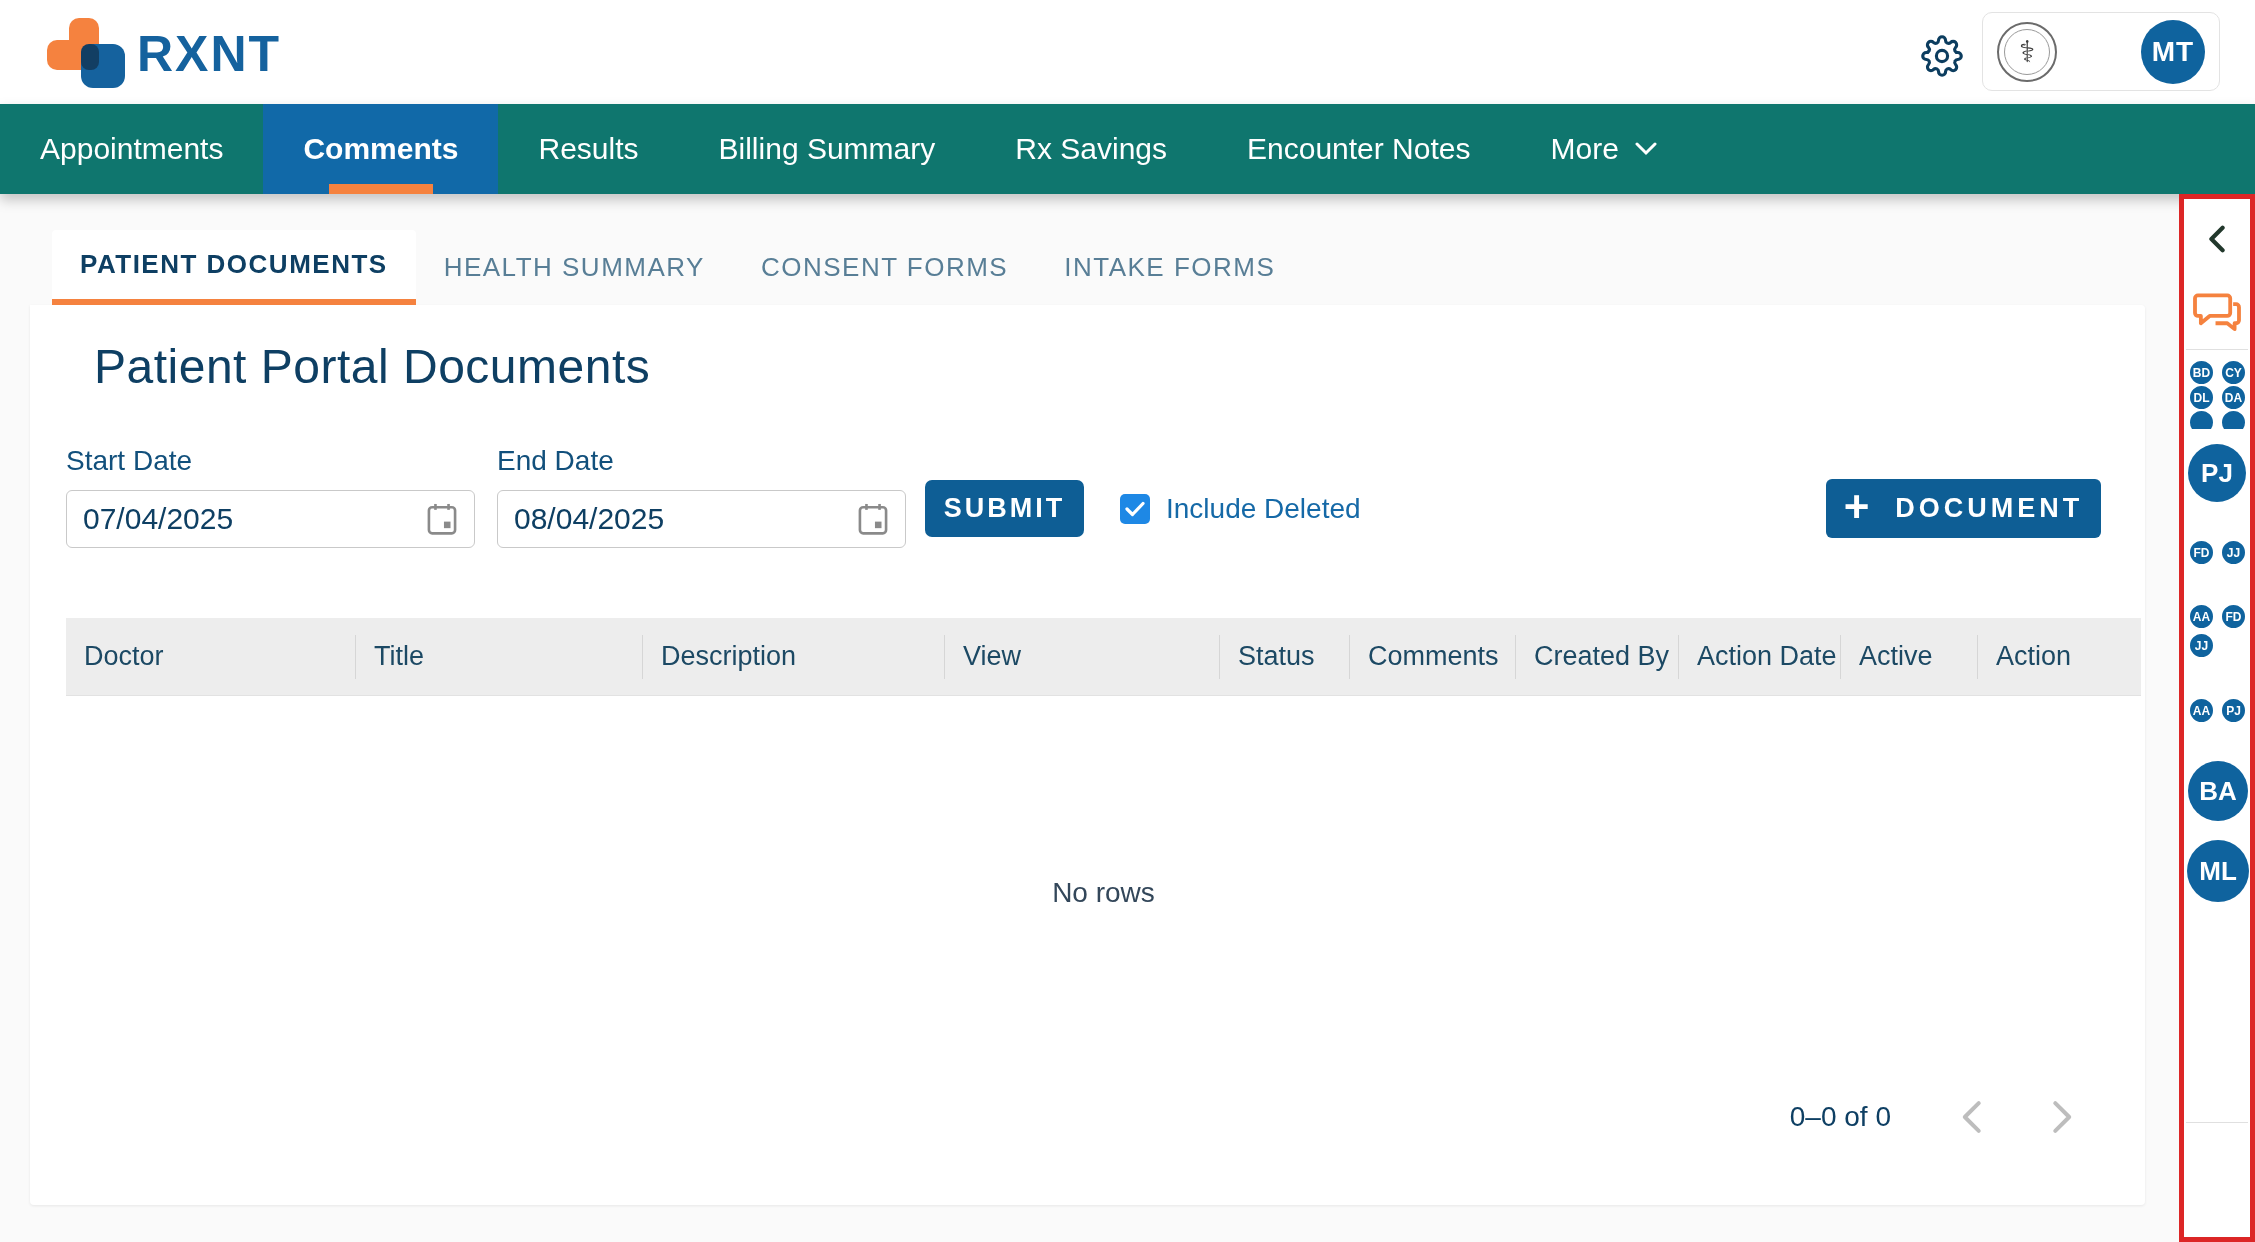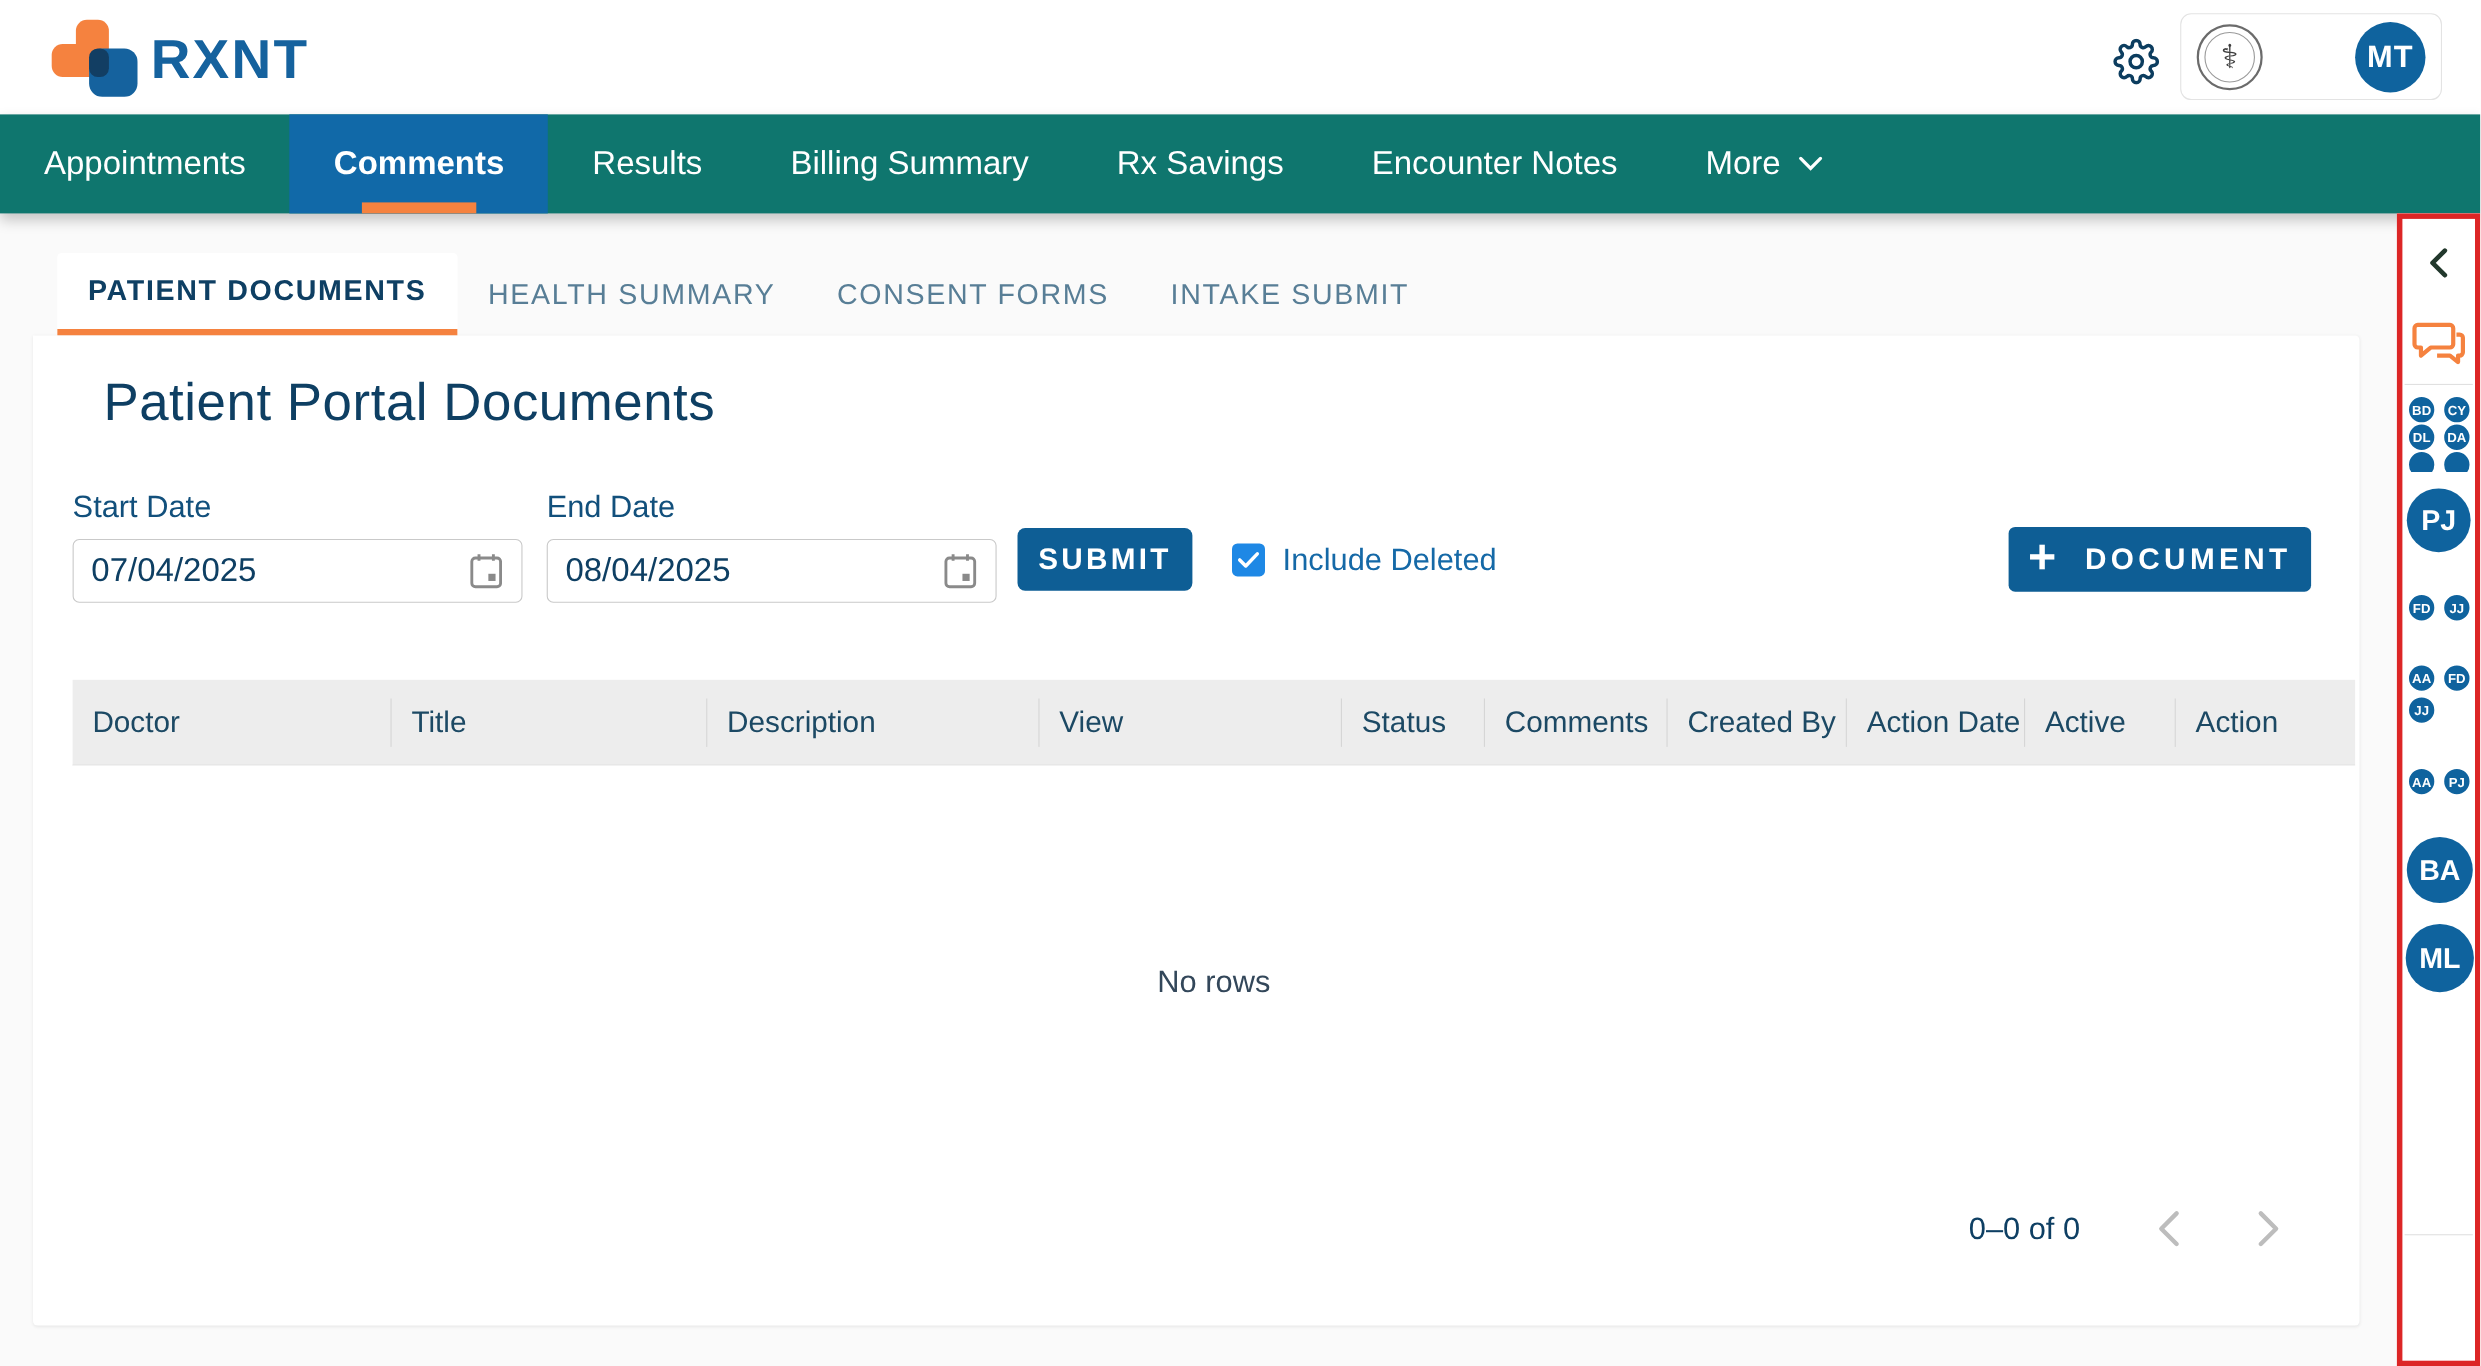--- a/index.html
+++ b/index.html
@@ -112,21 +112,21 @@
       <svg width="22" height="14" viewBox="0 0 22 14" fill="none" stroke="#ffffff" stroke-width="3" stroke-linecap="round">
         <polyline points="2,2 11,11 20,2"></polyline>
       </svg>
     </div>
   </div>
 
   <div class="tabs">
     <div class="tab active">PATIENT DOCUMENTS</div>
     <div class="tab">HEALTH SUMMARY</div>
     <div class="tab">CONSENT FORMS</div>
-    <div class="tab">INTAKE SUBMIT</div>
+    <div class="tab">INTAKE FORMS</div>
   </div>
 
   <div class="panel">
     <div class="page-title">Patient Portal Documents</div>
 
     <div class="field-label" style="left:36px; top:140px;">Start Date</div>
     <div class="date-box" style="left:36px; top:185px;">
       <input type="text" readonly="" value="07/04/2025" style="">
       <svg width="32" height="34" viewBox="0 0 24 26" fill="none" stroke="#8a8a8a" stroke-width="2">
         <rect x="2" y="4" width="20" height="20" rx="2.5"></rect>

